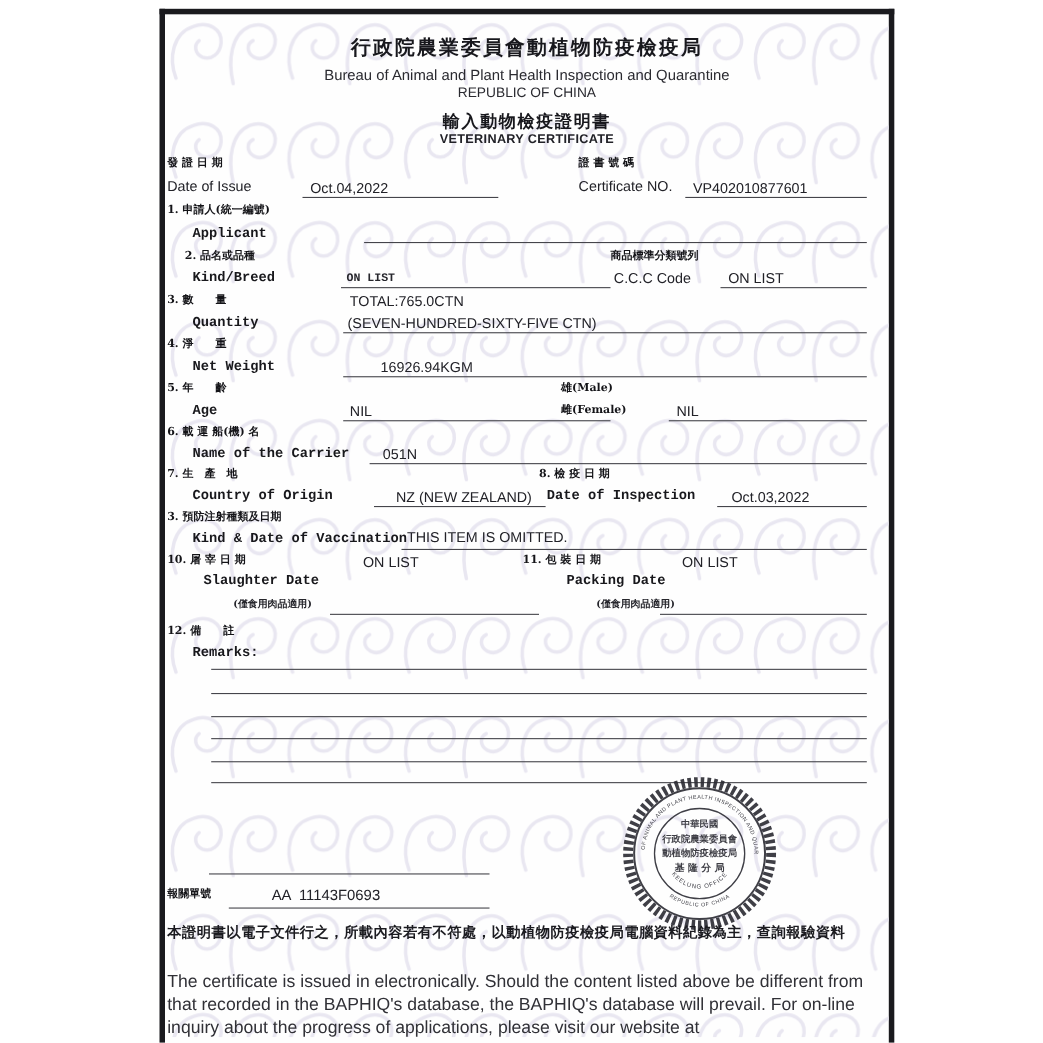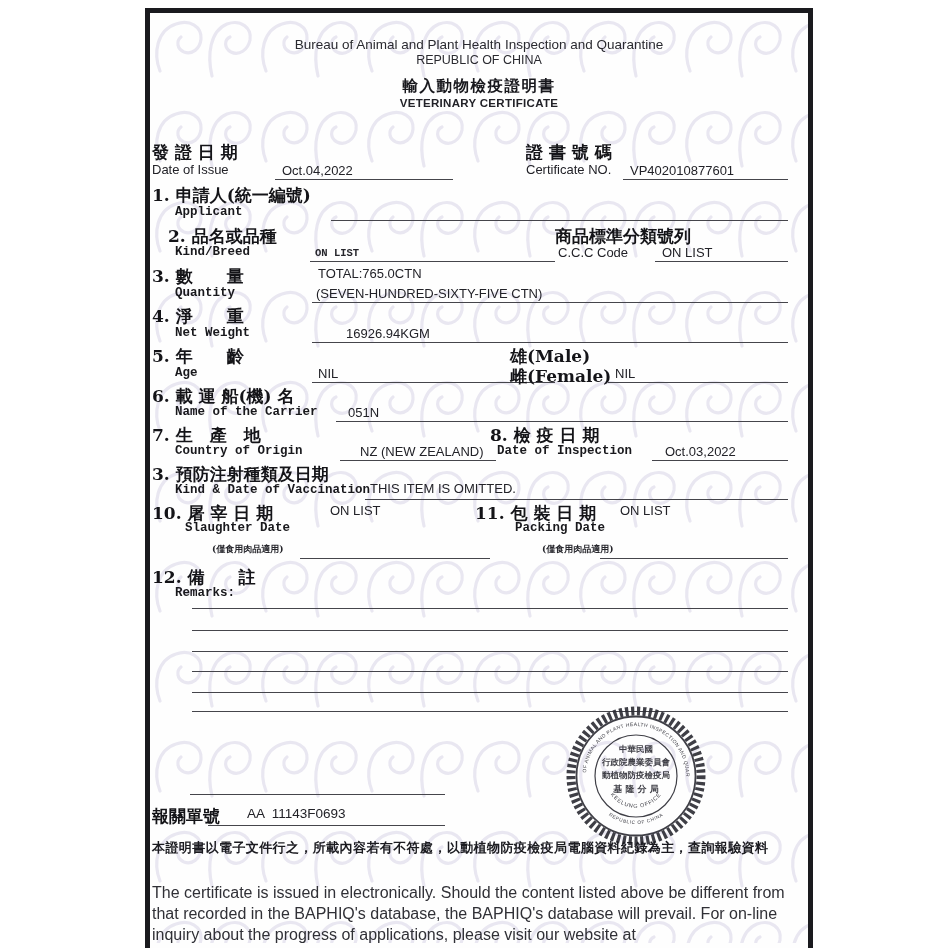--- a/index.html
+++ b/index.html
@@ -7,21 +7,21 @@
     width:948px;height:948px;background:#ffffff;position:relative;overflow:hidden;
     font-family:"Liberation Sans", sans-serif;color:#1e1e22;
   }
   .page{
     position:absolute;left:145px;top:8px;width:668px;height:940px;
     background:#fefefe;border:5px solid #1a1a1e;border-bottom:none;box-sizing:border-box;
   }
   .wm{position:absolute;left:0;top:0;z-index:0;}
   .content{position:absolute;left:0;top:0;width:658px;height:930px;z-index:1;}
   .abs{position:absolute;}
-  .zh{font-family:"DejaVu Serif", serif;font-weight:bold;font-size:17px;white-space:pre;color:#141418;}
+  .zh{font-family:"DejaVu Serif", serif;font-weight:bold;font-size:10px;white-space:pre;color:#141418;}
   .zh-sm{font-family:"DejaVu Serif", serif;font-weight:bold;font-size:9px;white-space:pre;color:#26262c;}
   .mono{font-family:"Liberation Mono", monospace;font-weight:bold;font-size:12.5px;white-space:pre;color:#18181c;}
   .mono-sm{font-family:"Liberation Mono", monospace;font-weight:bold;font-size:10.5px;white-space:pre;color:#26262c;}
   .val{font-family:"Liberation Sans", sans-serif;font-size:13px;white-space:pre;color:#222228;}
   .line{position:absolute;height:0;border-bottom:1.6px solid #45454b;}
   .hdr{text-align:center;width:658px;}
   .hdr-zh{font-family:"DejaVu Serif", serif;font-weight:bold;font-size:18px;letter-spacing:2px;color:#18181d;}
   .hdr-en1{font-size:13.5px;color:#2a2a30;}
   .hdr-en2{font-size:12.5px;color:#2a2a30;}
   .hdr-title-zh{font-family:"DejaVu Serif", serif;font-weight:bold;font-size:15.5px;letter-spacing:1.5px;color:#18181d;}
@@ -43,20 +43,21 @@
           <path d="M62,63 C57,42 60,18 77,11 C91,6 102,15 100,27 C98,37 89,43 81,39 C74,35 74,27 80,24"></path>
         </g>
       </pattern>
     </defs>
     <rect x="0" y="0" width="658" height="930" fill="url(#wmpat)"></rect>
   </svg>
 
   <div class="content">
 
     <div class="abs hdr" style="top:18px;left:0;">
+      <div class="hdr-zh">行政院農業委員會動植物防疫檢疫局</div>
       <div class="hdr-en1" style="margin-top:6px;">Bureau of Animal and Plant Health Inspection and Quarantine</div>
       <div class="hdr-en2" style="margin-top:1px;">REPUBLIC OF CHINA</div>
       <div class="hdr-title-zh" style="margin-top:9px;">輸入動物檢疫證明書</div>
       <div class="hdr-title-en">VETERINARY CERTIFICATE</div>
     </div>
 
     <div class="abs zh" style="left:2px;top:128px;">發 證 日 期</div>
     <div class="abs zh" style="left:376px;top:128px;">證 書 號 碼</div>
     <div class="abs val" style="left:2px;top:149px;">Date of Issue</div>
     <div class="abs val" style="left:132px;top:150px;">Oct.04,2022</div>

